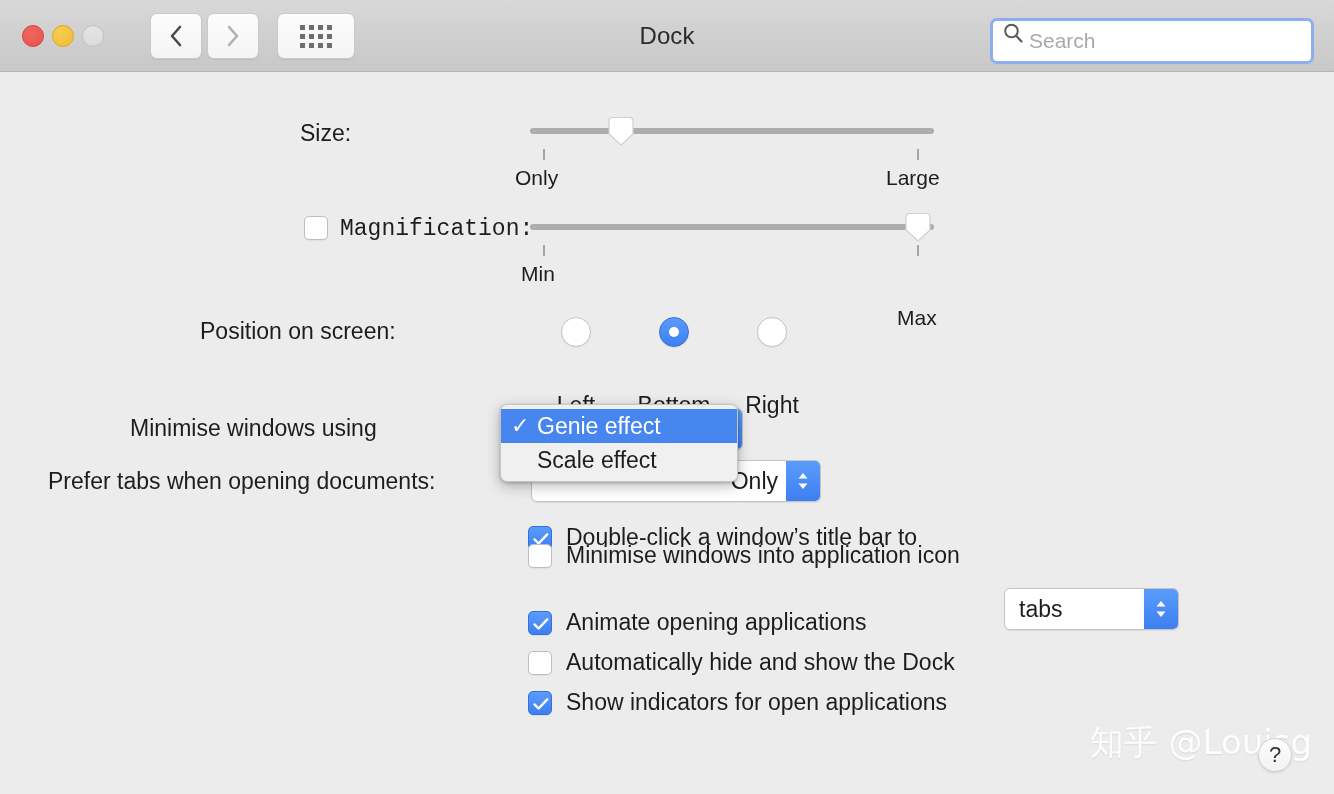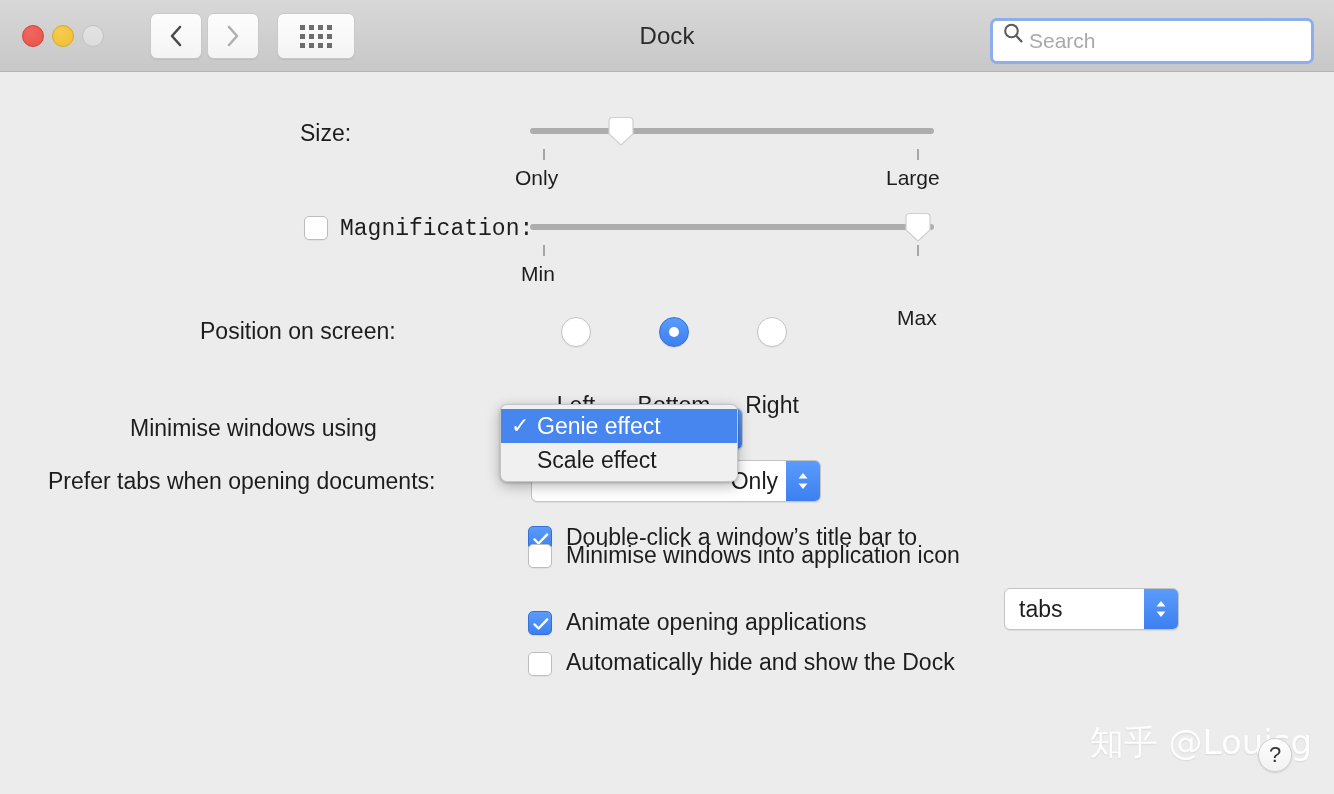--- a/index.html
+++ b/index.html
@@ -369,25 +369,33 @@
 
   <div class="cbrow" style="left:528px; top:537px;">
     <span class="cb cb-on" style="position:relative; left:0; top:0;">
       <svg width="24" height="24" viewBox="0 0 24 24">
         <path d="M5.5 12.4 L9.6 16.5 L18.2 7.4" fill="none" stroke="#fff" stroke-width="2.4" stroke-linecap="round" stroke-linejoin="round"></path>
       </svg>
     </span>
     <span class="cbtext">Animate opening applications</span>
   </div>
 
-  <div class="cbrow" style="left:528px; top:577px;align-items:flex-end;">
+  <div class="cbrow" style="left:528px; top:577px;">
     <span class="cb cb-off" style="position:relative; left:0; top:0;"></span>
     <span class="cbtext">Automatically hide and show the Dock</span>
   </div>
 
+  <div class="cbrow" style="left:528px; top:617px;">
+    <span class="cb cb-on" style="position:relative; left:0; top:0;">
+      <svg width="24" height="24" viewBox="0 0 24 24">
+        <path d="M5.5 12.4 L9.6 16.5 L18.2 7.4" fill="none" stroke="#fff" stroke-width="2.4" stroke-linecap="round" stroke-linejoin="round"></path>
+      </svg>
+    </span>
+    <span class="cbtext">Show indicators for open applications</span>
+  </div>
 
 
   <div class="watermark">知乎 @Louisg</div>
   <div class="helpbtn">?</div>
 
 </div>
 
 <div class="menu">
   <div class="menu-item sel">
     <span class="menu-check">✓</span>

